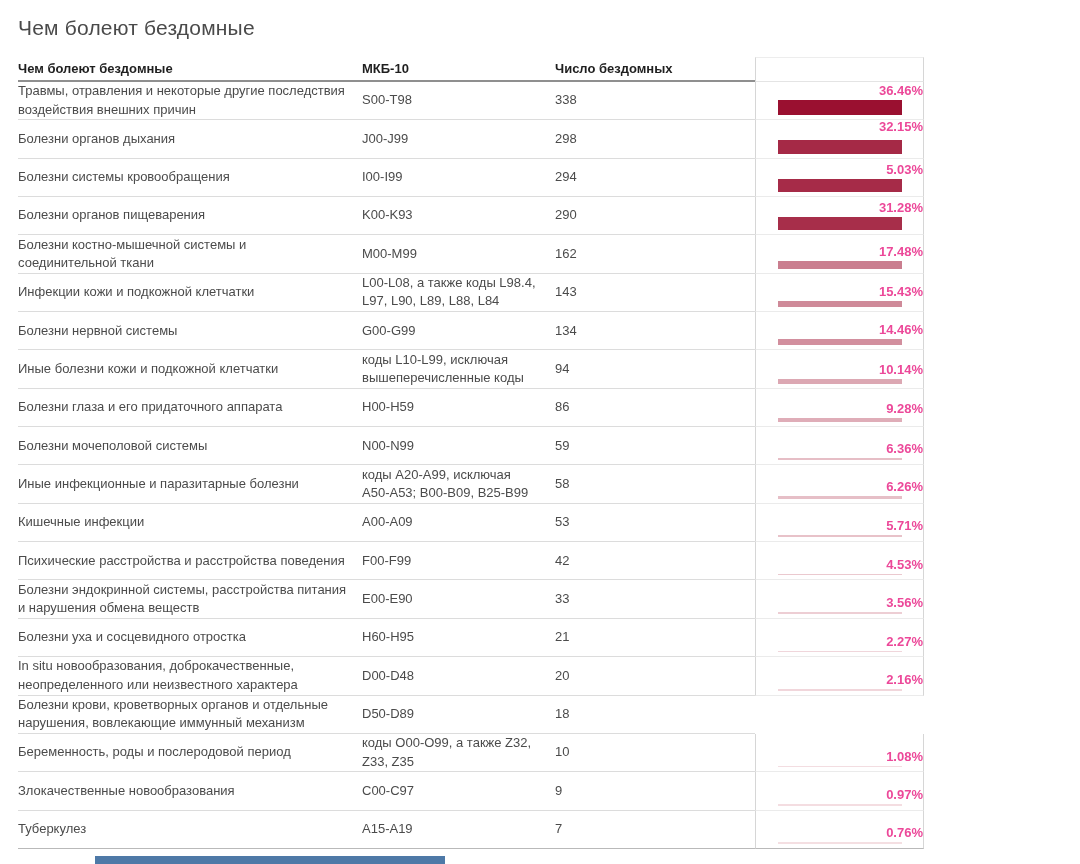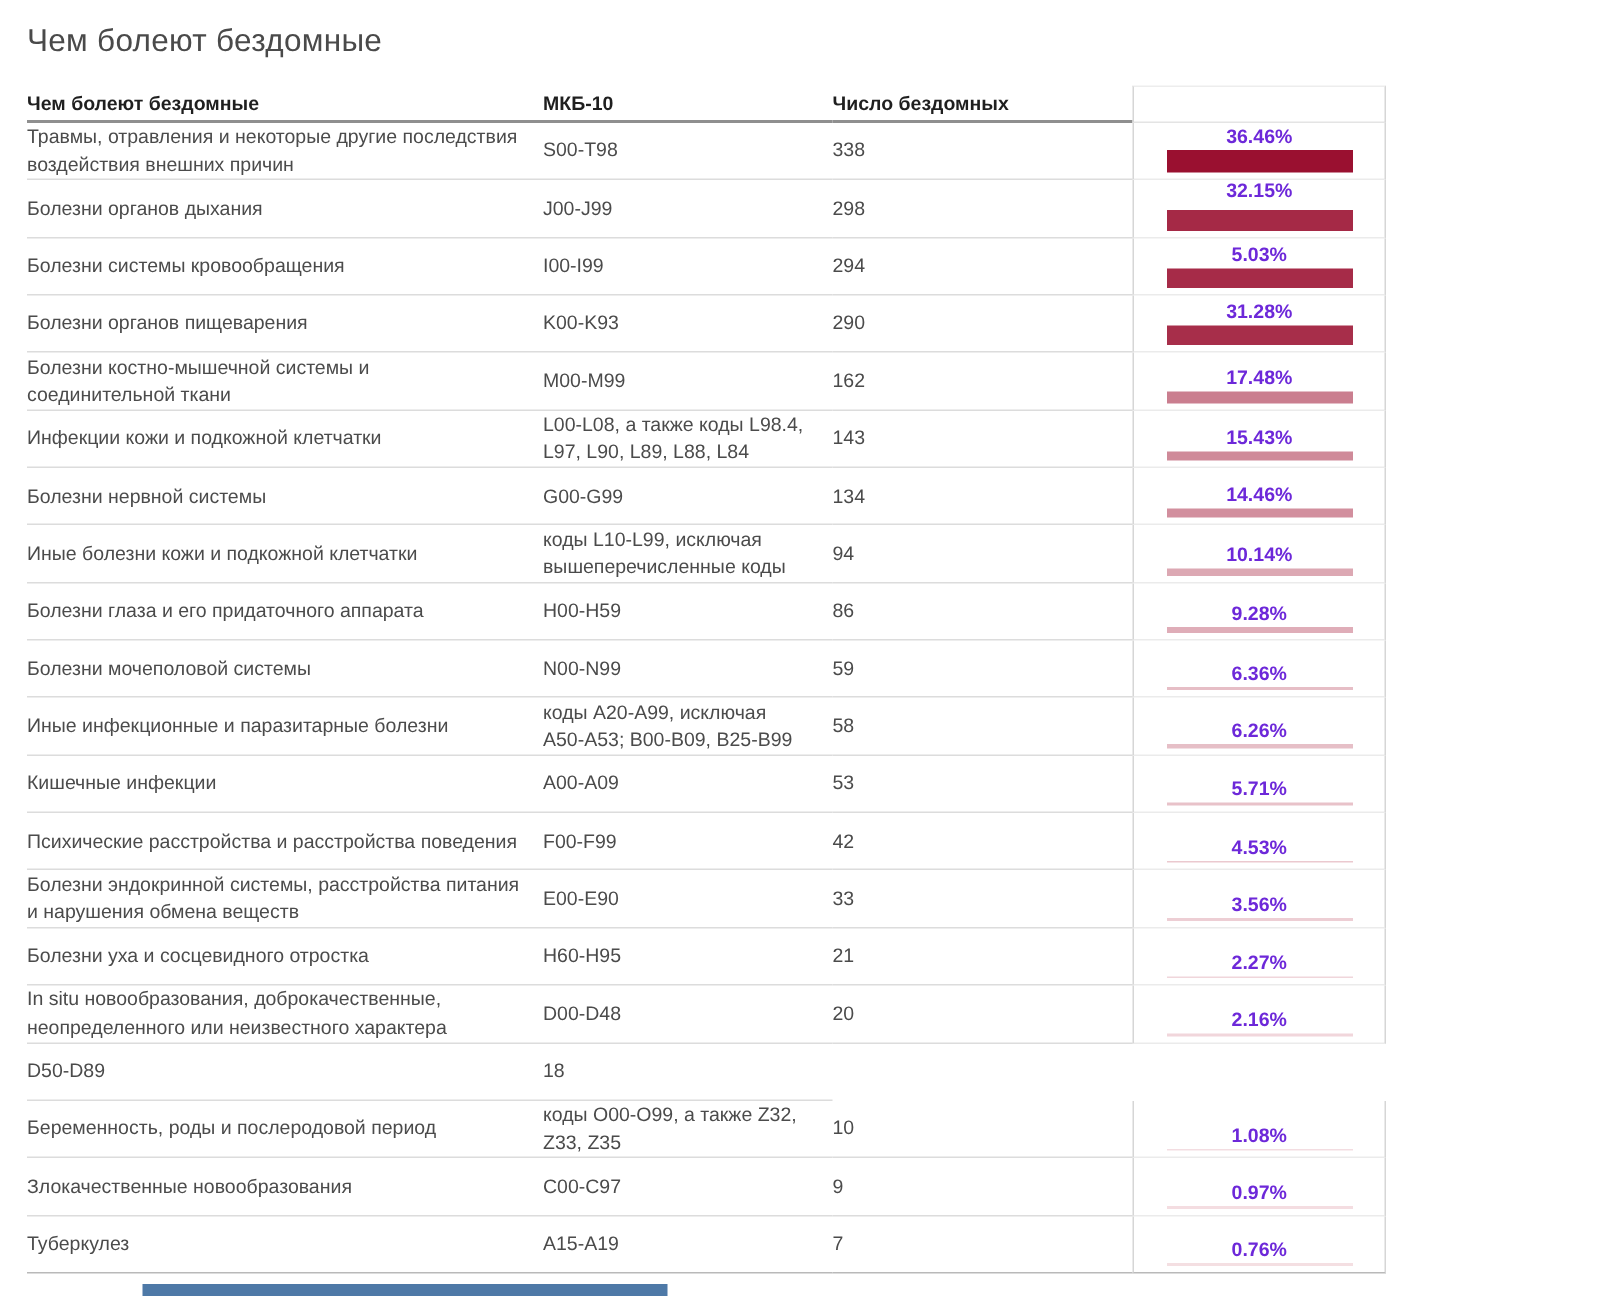--- a/index.html
+++ b/index.html
@@ -12,22 +12,22 @@
   .hcell{display:flex;align-items:center;font-size:13px;font-weight:bold;color:#1f1f1f;
          border-bottom:2px solid #8f8f8f;}
   .hcell.bars{border-bottom:1px solid #e4e4e4;border-left:1px solid #d6d6d6;
               border-right:1px solid #d6d6d6;border-top:1px solid #ededed;}
   .trow{height:38.35px;}
   .cell{display:flex;align-items:center;font-size:13px;color:#4b4b4b;line-height:1.42;
         border-bottom:1px solid #dcdcdc;white-space:pre-line;padding-right:14px;box-sizing:border-box;}
   .barcell{position:relative;border-bottom:1px solid #ebebeb;border-left:1px solid #d6d6d6;
            border-right:1px solid #d6d6d6;box-sizing:border-box;}
   .bar{position:absolute;bottom:4px;left:50%;transform:translateX(-50%);width:124px;}
-  .barlabel{position:absolute;left:0;width:100%;text-align:center;font-size:13px;
-            font-weight:bold;color:#6d28d9;}
+  .barlabel{position:absolute;left:0;width:100%;text-align:right;font-size:13px;
+            font-weight:bold;color:#ec4899;}
   .trow:last-child .cell,.trow:last-child .barcell{border-bottom:1px solid #b9b9b9;}
   .bottom-strip{position:absolute;left:95px;top:856px;width:350px;height:8px;}
 </style>
 </head>
 <body>
 
 <div class="page">
   <div class="title">Чем болеют бездомные</div>
 
   <div class="table">
@@ -183,20 +183,22 @@
           <div class="cell">In situ новообразования, доброкачественные,
 неопределенного или неизвестного характера</div>
           <div class="cell">D00-D48</div>
           <div class="cell">20</div>
           <div class="barcell">
             <div class="barlabel" style="bottom: 7.5px;">2.16%</div>
             <div class="bar" style="height: 1.5px; background: rgb(241, 214, 219);"></div>
           </div>
         </div>
         <div class="trow">
+          <div class="cell">Болезни крови, кроветворных органов и отдельные
+нарушения, вовлекающие иммунный механизм</div>
           <div class="cell">D50-D89</div>
           <div class="cell">18</div>
         </div>
         <div class="trow">
           <div class="cell">Беременность, роды и послеродовой период</div>
           <div class="cell">коды O00-O99, а также Z32,
 Z33, Z35</div>
           <div class="cell">10</div>
           <div class="barcell">
             <div class="barlabel" style="bottom: 7.5px;">1.08%</div>

